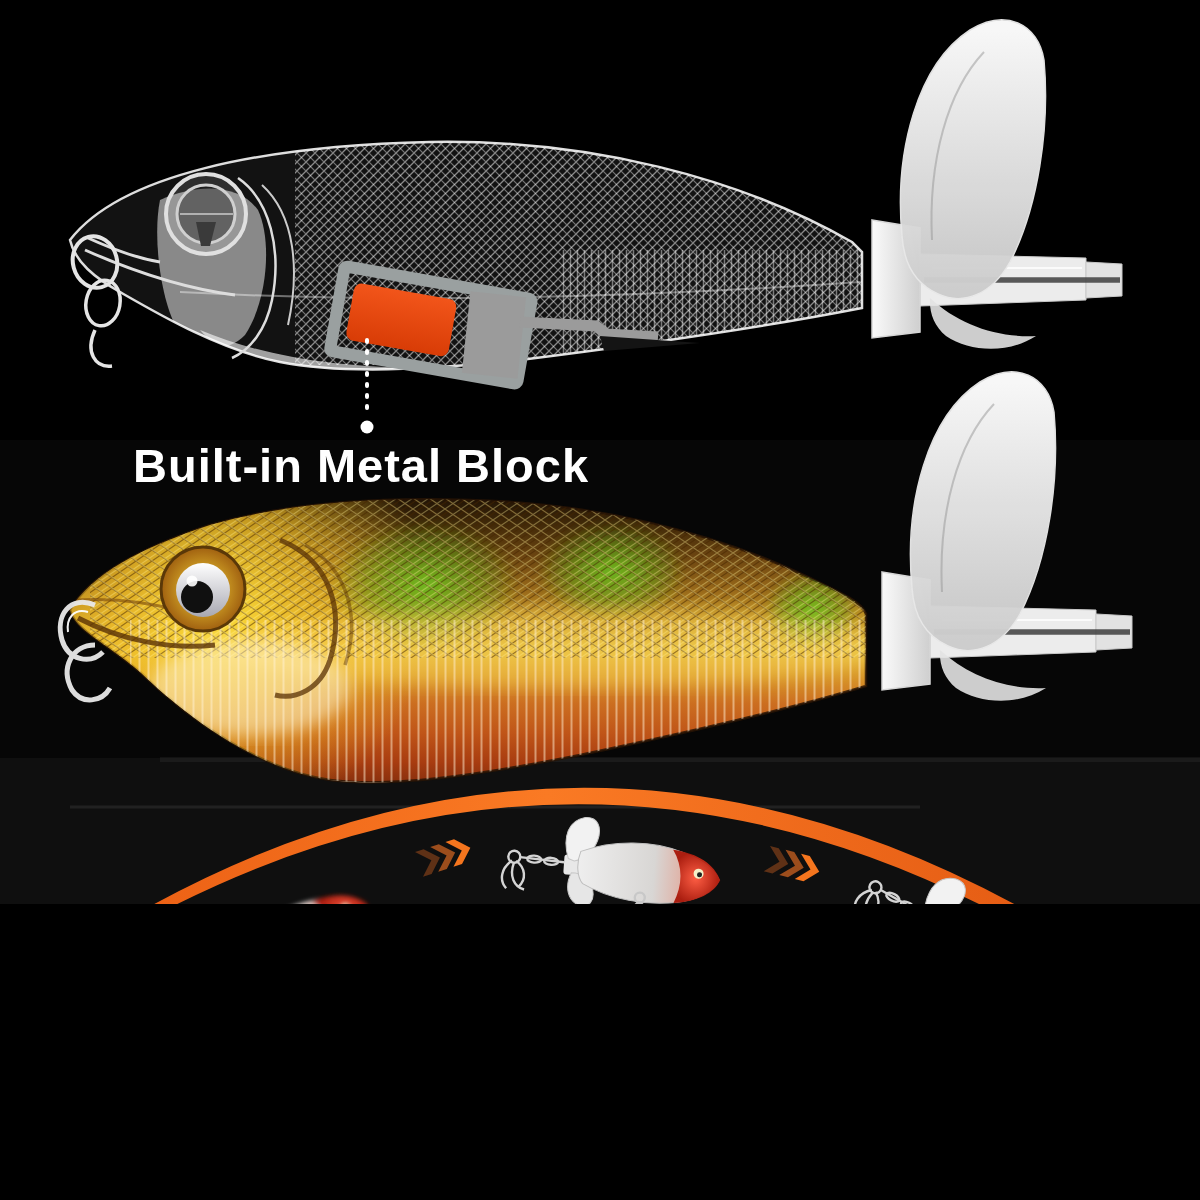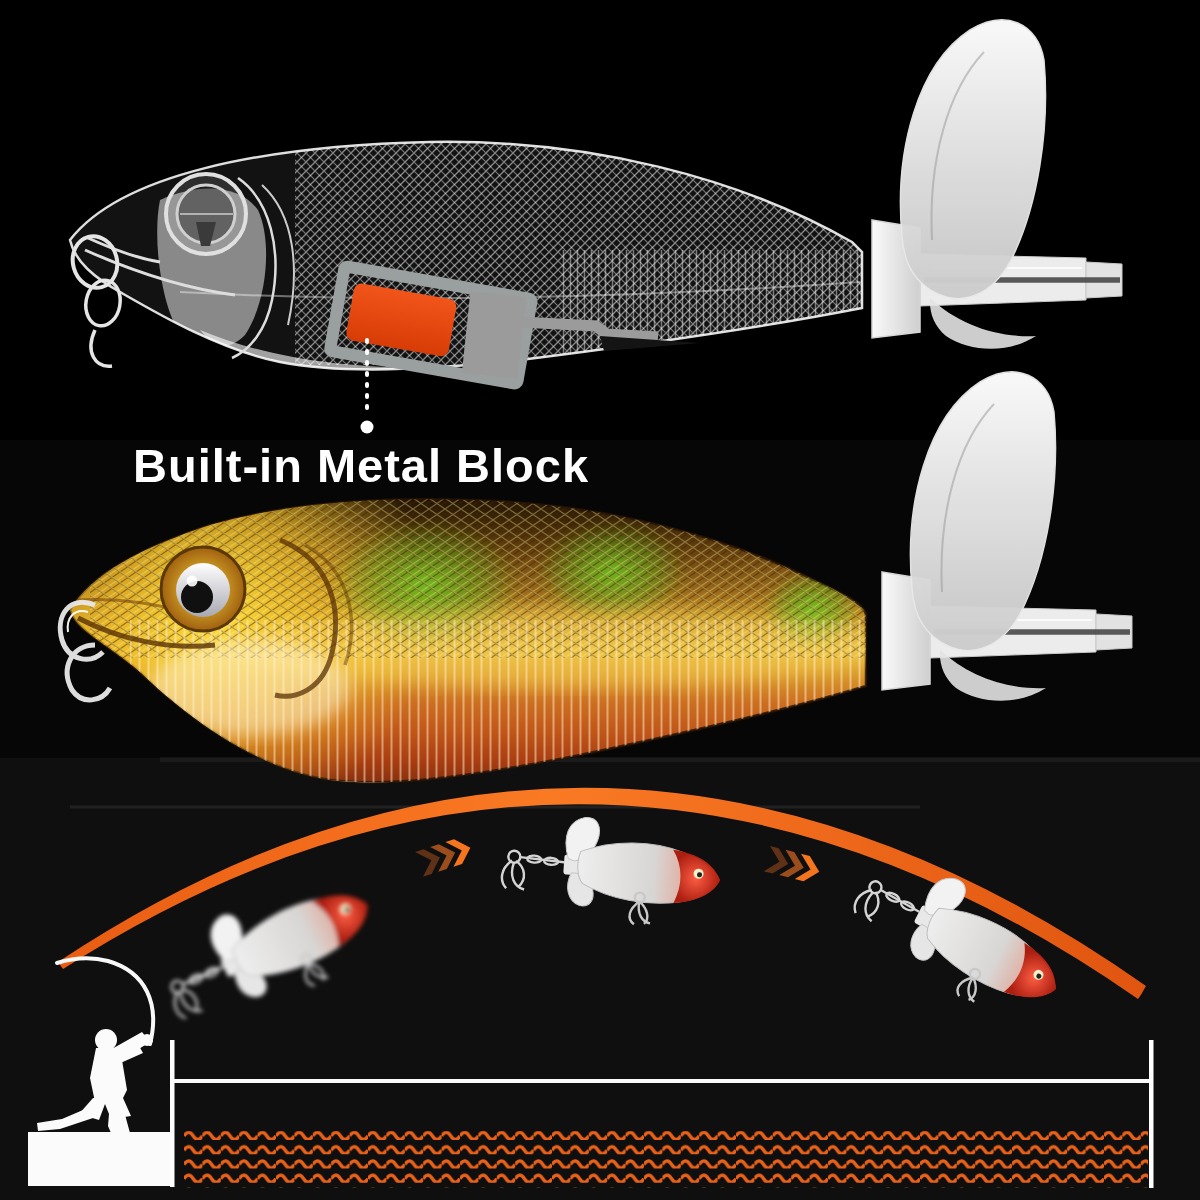--- a/index.html
+++ b/index.html
@@ -1,16 +1,16 @@
 <!DOCTYPE html>
 <html><head>
 <meta charset="utf-8">
 <style>
   html,body{margin:0;padding:0;background:#000;}
-  #stage{position:relative;width:1200px;height:1200px;background:#7dd3fc;overflow:hidden;
+  #stage{position:relative;width:1200px;height:904px;background:#7dd3fc;overflow:hidden;
          font-family:"Liberation Sans",sans-serif;}
   #scene{position:absolute;left:0;top:0;}
   text{font-family:"Liberation Sans",sans-serif;}
 </style>
 </head>
 <body>
 
 <div id="stage">
 <svg id="scene" width="1200" height="1200" viewBox="0 0 1200 1200">
 

